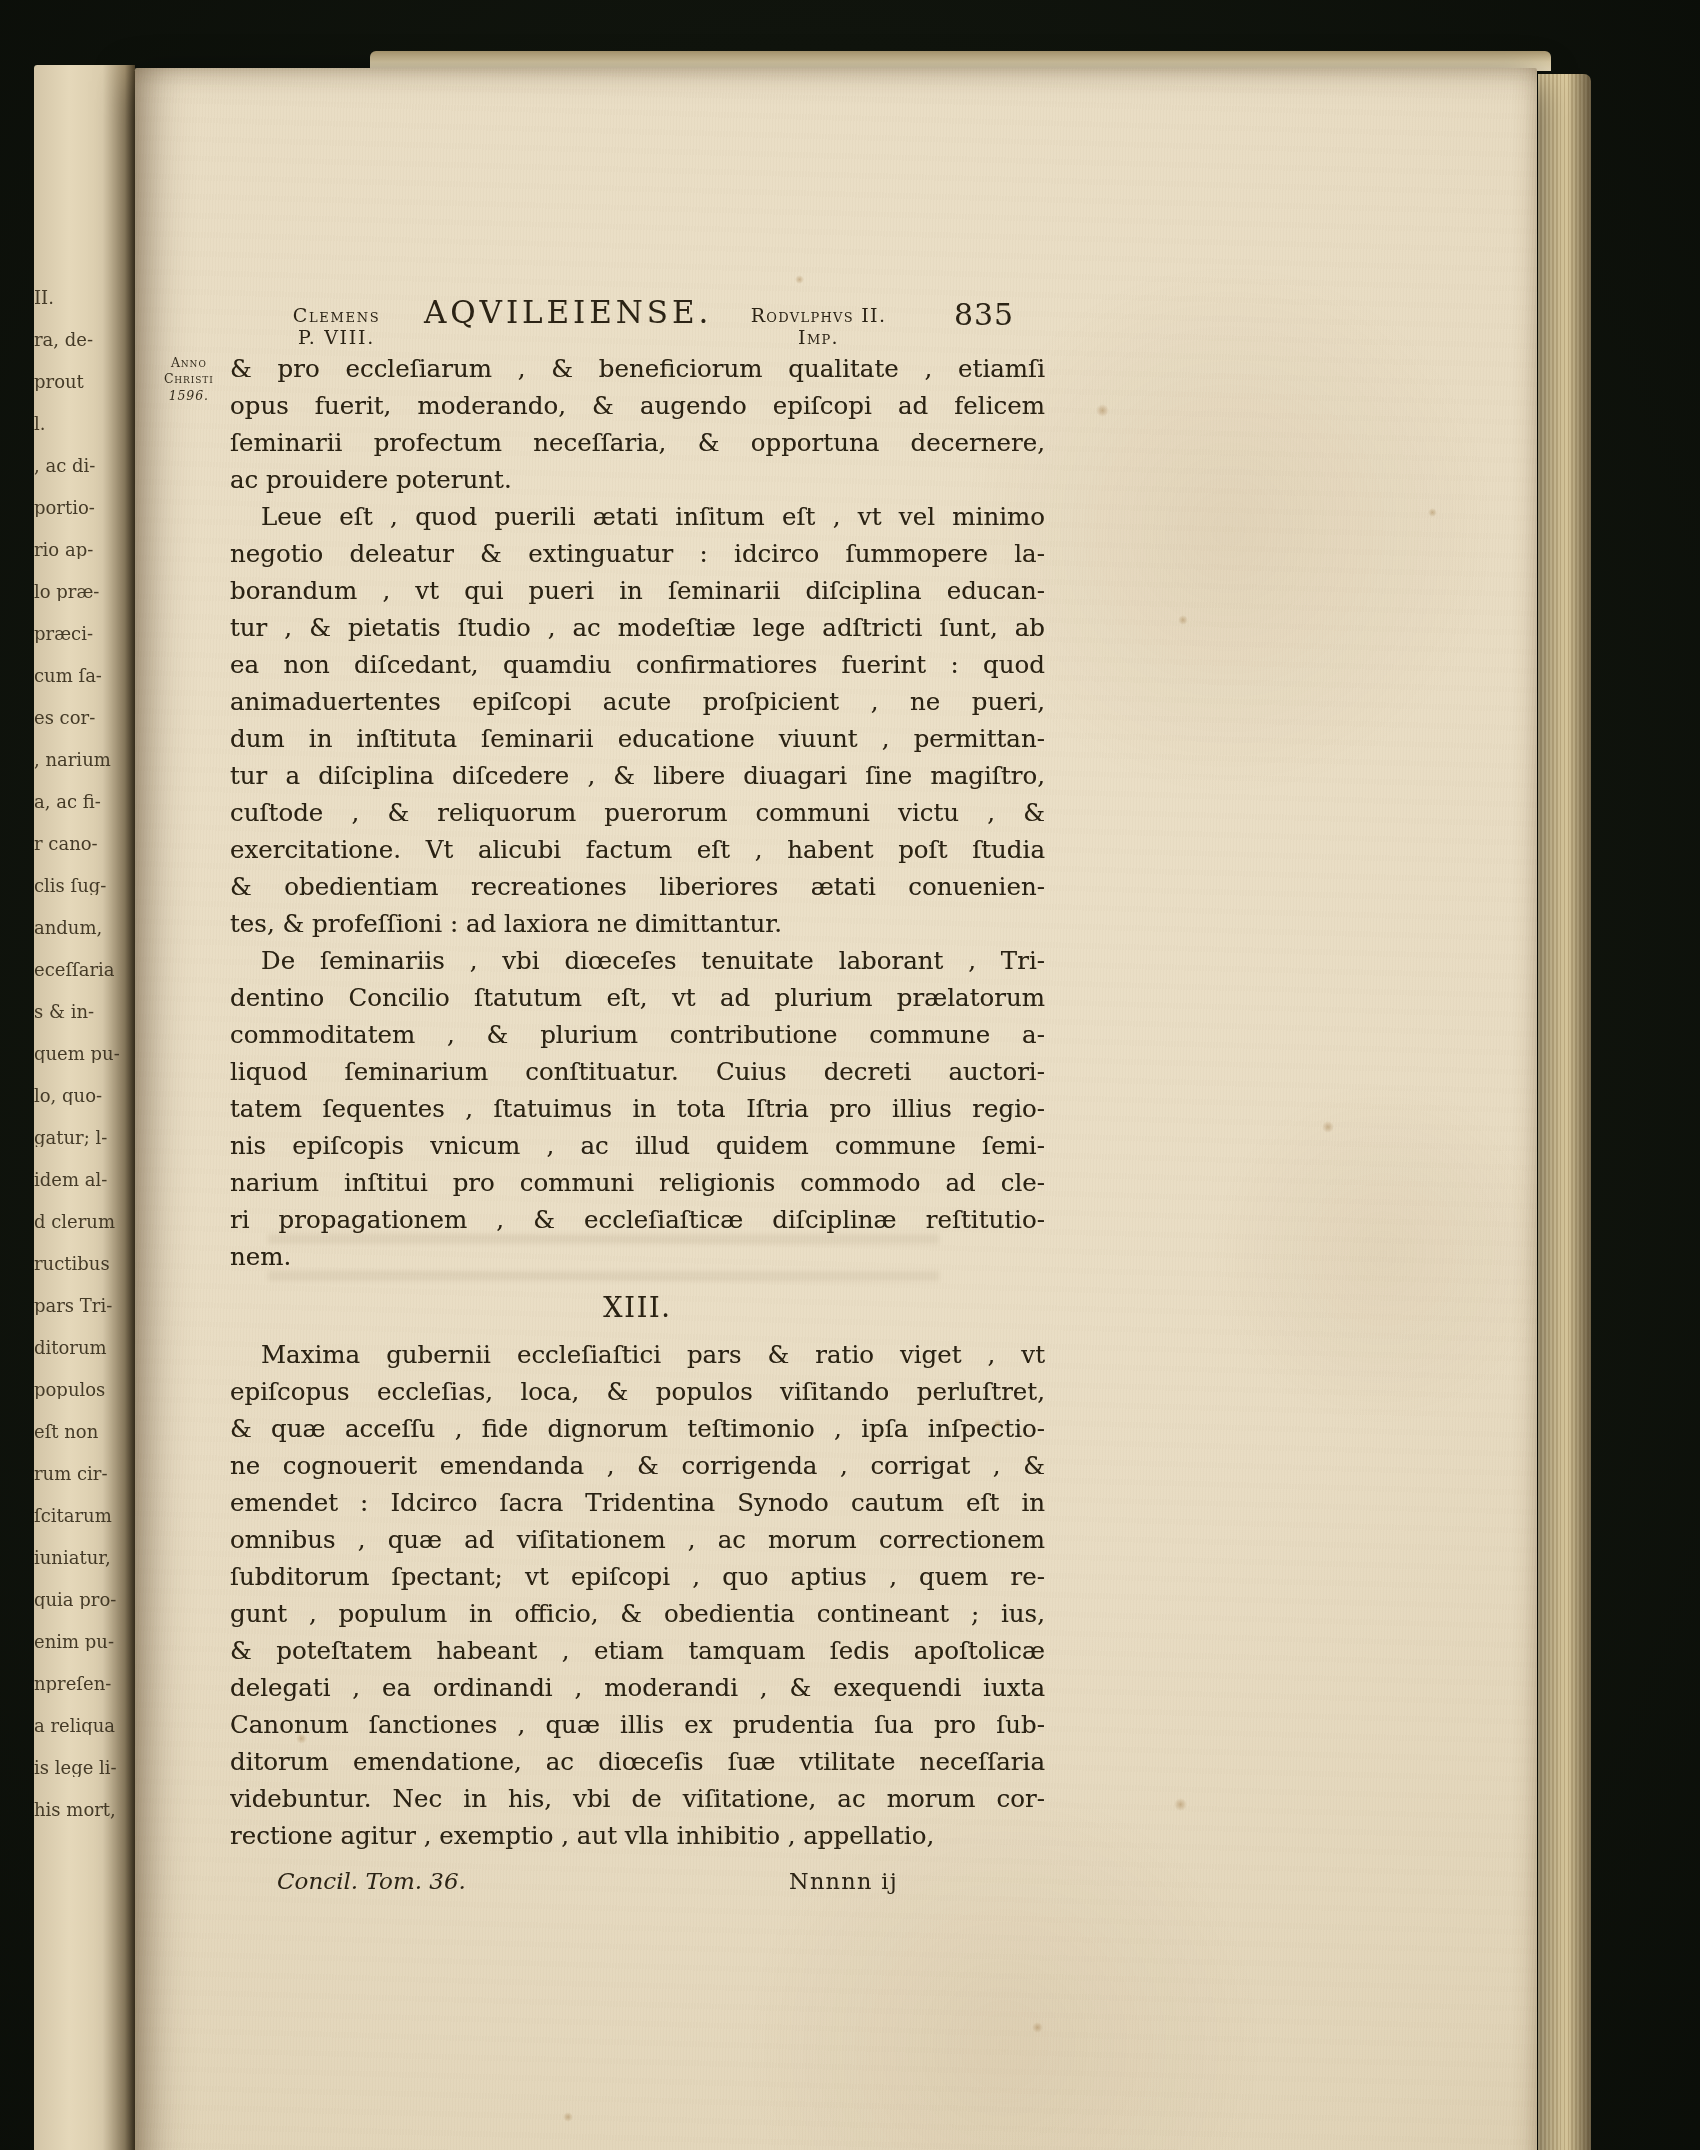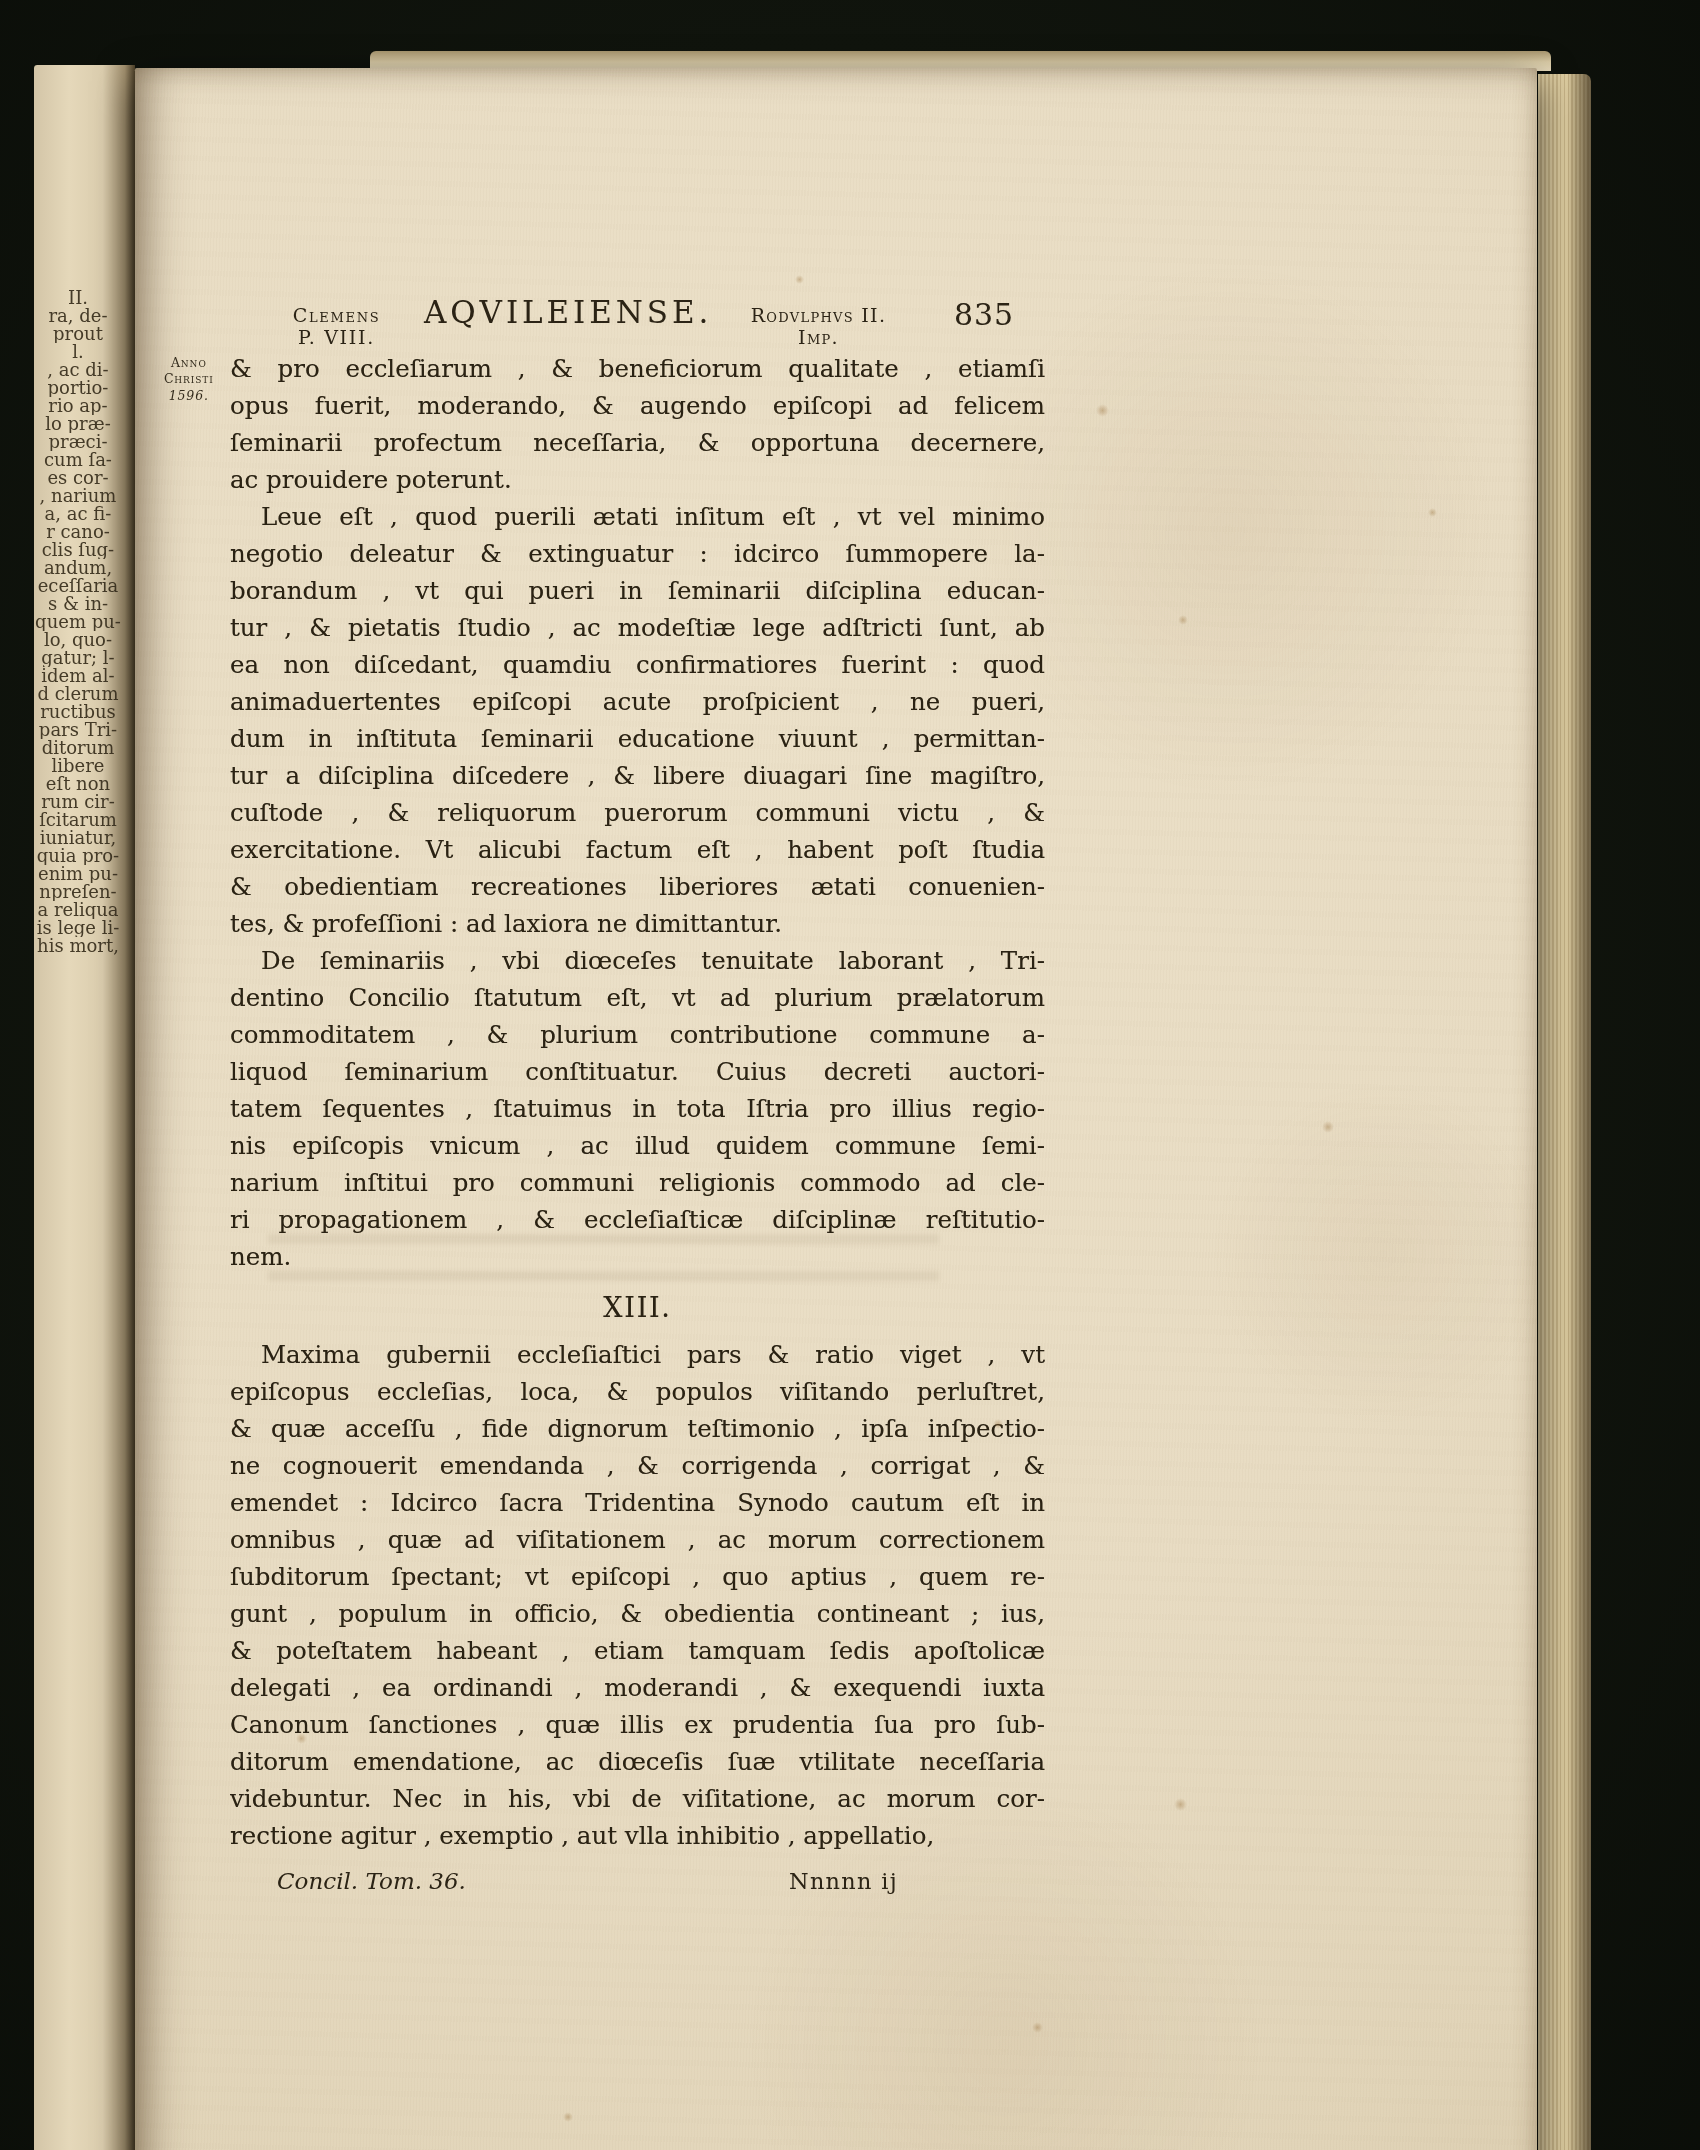--- a/index.html
+++ b/index.html
@@ -29,21 +29,21 @@
   }
 
   
   .sliver {
     position: absolute; left: 34px; top: 65px; width: 101px; height: 2201px;
     background: linear-gradient(90deg, #d3c5a7 0%, #e5d8ba 35%, #dbcdae 68%, #a3916f 90%, #4e4129 100%);
     border-radius: 3.4px 0 0 3.4px;
   }
   .fragments {
     position: absolute; top: 224px; left: 0; right: 13px;
-    display: flex; flex-direction: column; align-items: center; 
+    display: flex; flex-direction: column; align-items: flex-start; gap: 24px;
     font-size: 18px; line-height: 1; color: #453b28; white-space: nowrap; overflow: hidden;
   }
   .fragment { max-width: 88px; overflow: hidden; }
 
   
   .page {
     position: absolute; left: 135px; top: 68px; width: 1402px; height: 2197px;
     background: radial-gradient(120% 90% at 42% 30%, #ece1c9 0%, #e8dcc3 50%, #e1d4b8 80%, #d5c6a7 100%);
     border-radius: 2.2px;
     box-shadow:
@@ -159,21 +159,21 @@
         <div class="fragment">eceſſaria</div>
         <div class="fragment">s &amp; in-</div>
         <div class="fragment">quem pu-</div>
         <div class="fragment">lo, quo-</div>
         <div class="fragment">gatur; l-</div>
         <div class="fragment">idem al-</div>
         <div class="fragment">d clerum</div>
         <div class="fragment">ructibus</div>
         <div class="fragment">pars Tri-</div>
         <div class="fragment">ditorum</div>
-        <div class="fragment">libere</div>
+        <div class="fragment">populos</div>
         <div class="fragment">eſt non</div>
         <div class="fragment">rum cir-</div>
         <div class="fragment">ſcitarum</div>
         <div class="fragment">iuniatur,</div>
         <div class="fragment">quia pro-</div>
         <div class="fragment">enim pu-</div>
         <div class="fragment">npreſen-</div>
         <div class="fragment">a reliqua</div>
         <div class="fragment">is lege li-</div>
         <div class="fragment">his mort,</div>

